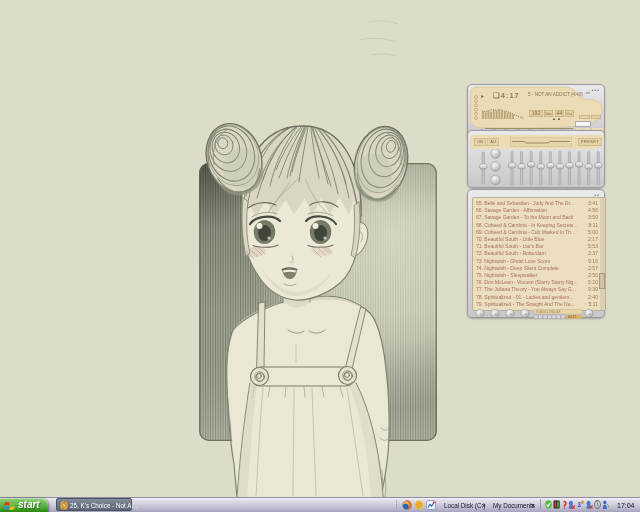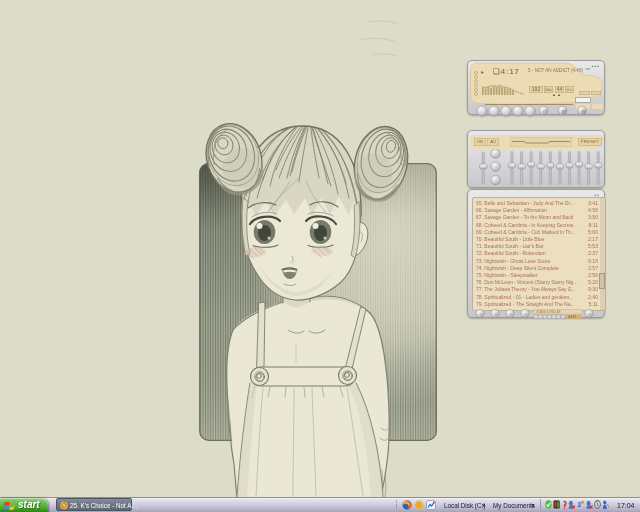--- a/index.html
+++ b/index.html
@@ -237,21 +237,21 @@
  <path d="M282,269.5 C286.5,268 292.5,268 297,269.5 C296,276.5 293.5,279 289.5,279 C285.5,279 283,274.5 282,269.5 Z" fill="#83806f"></path>
  <path d="M283,270.5 C287,269.5 292,269.5 296,270.5 L295.3,272.5 C291.5,271.6 287.5,271.6 284,272.5 Z" fill="#f2efdf"></path>
  <path d="M282,269.5 C286.5,267.5 292.5,267.5 297,269.5" fill="none" stroke="#565b50" stroke-width="1.1"></path>
  <path d="M284,284 C288,286 293,286 296,284" fill="none" stroke="#9a9d8a" stroke-width="0.9"></path>
 
  <path d="M258,262 C266,278 280,290 295,292 C308,292 322,284 332,272 C324,287 309,296 295,296 C280,295 266,280 258,262 Z" fill="#c9c6b2" opacity="0.35"></path>
 </g>
 </svg>
 </div>
 
-<div class="wm" id="wmain" style="top:60px;height:55px;">
+<div class="wm" id="wmain" style="top:84px;height:55px;">
  <div class="tbtns">▪▪▪</div>
  <svg class="abs" style="left:0;top:0;" width="138" height="54" viewBox="0 0 138 54">
   <path d="M8,2 L96,2 C103,2 107,5 109,9 C111,13 115,14.5 120,14.5 C128,14.5 133,17 134,22 L134,26 C133,33 127,37.5 117,39.5 L106,41.5 C70,43.5 28,43.5 12,42.5 C5,42 2.5,38.5 2.5,33.5 L2.5,9 C2.5,5 4,2.5 8,2 Z" fill="#ecdcb6"></path>
   <path d="M8,2 L96,2 C103,2 107,5 109,9 C111,13 115,14.5 120,14.5 C128,14.5 133,17 134,22 L134,26 C133,33 127,37.5 117,39.5 L106,41.5 C70,43.5 28,43.5 12,42.5 C5,42 2.5,38.5 2.5,33.5 L2.5,9 C2.5,5 4,2.5 8,2 Z" fill="none" stroke="#d9c496" stroke-width="0.8"></path>
  </svg>
 
  <svg class="abs" style="left:4px;top:9px;" width="8" height="26" viewBox="0 0 8 26">
   <g fill="none" stroke="#c2ab7e" stroke-width="0.9">
    <circle cx="4" cy="3" r="1.5"></circle>
         <circle cx="4" cy="7.2" r="1.5"></circle>

